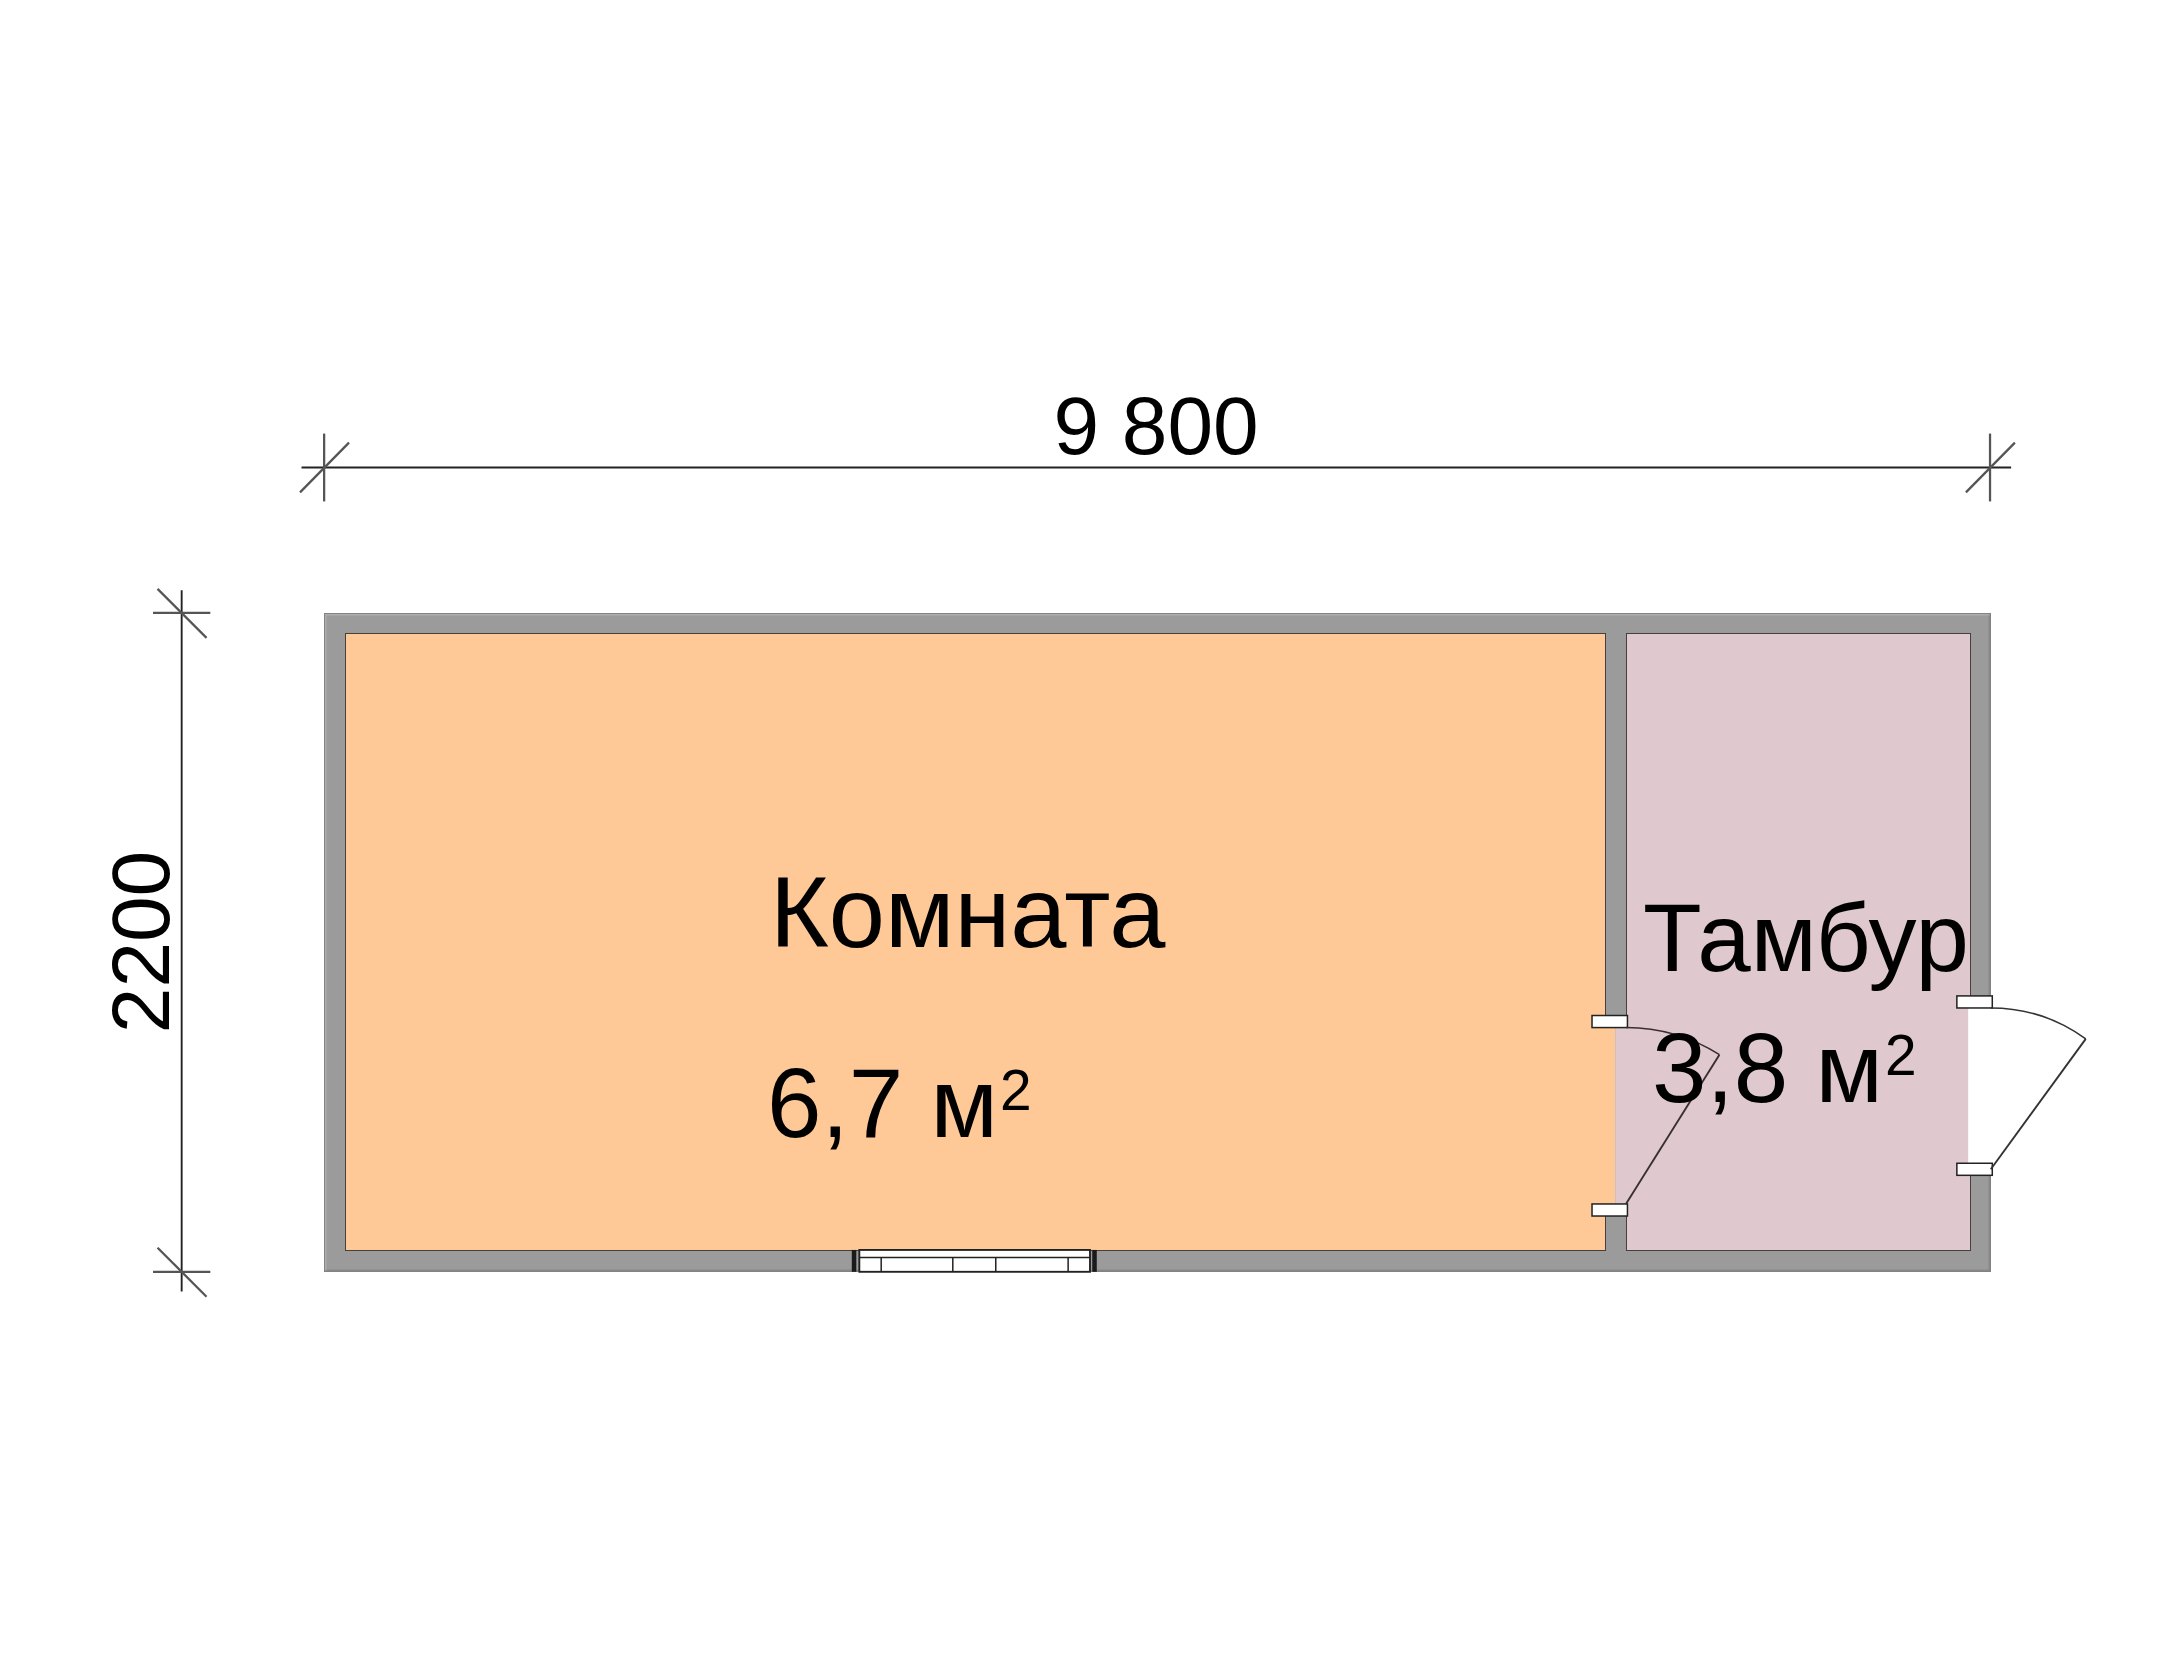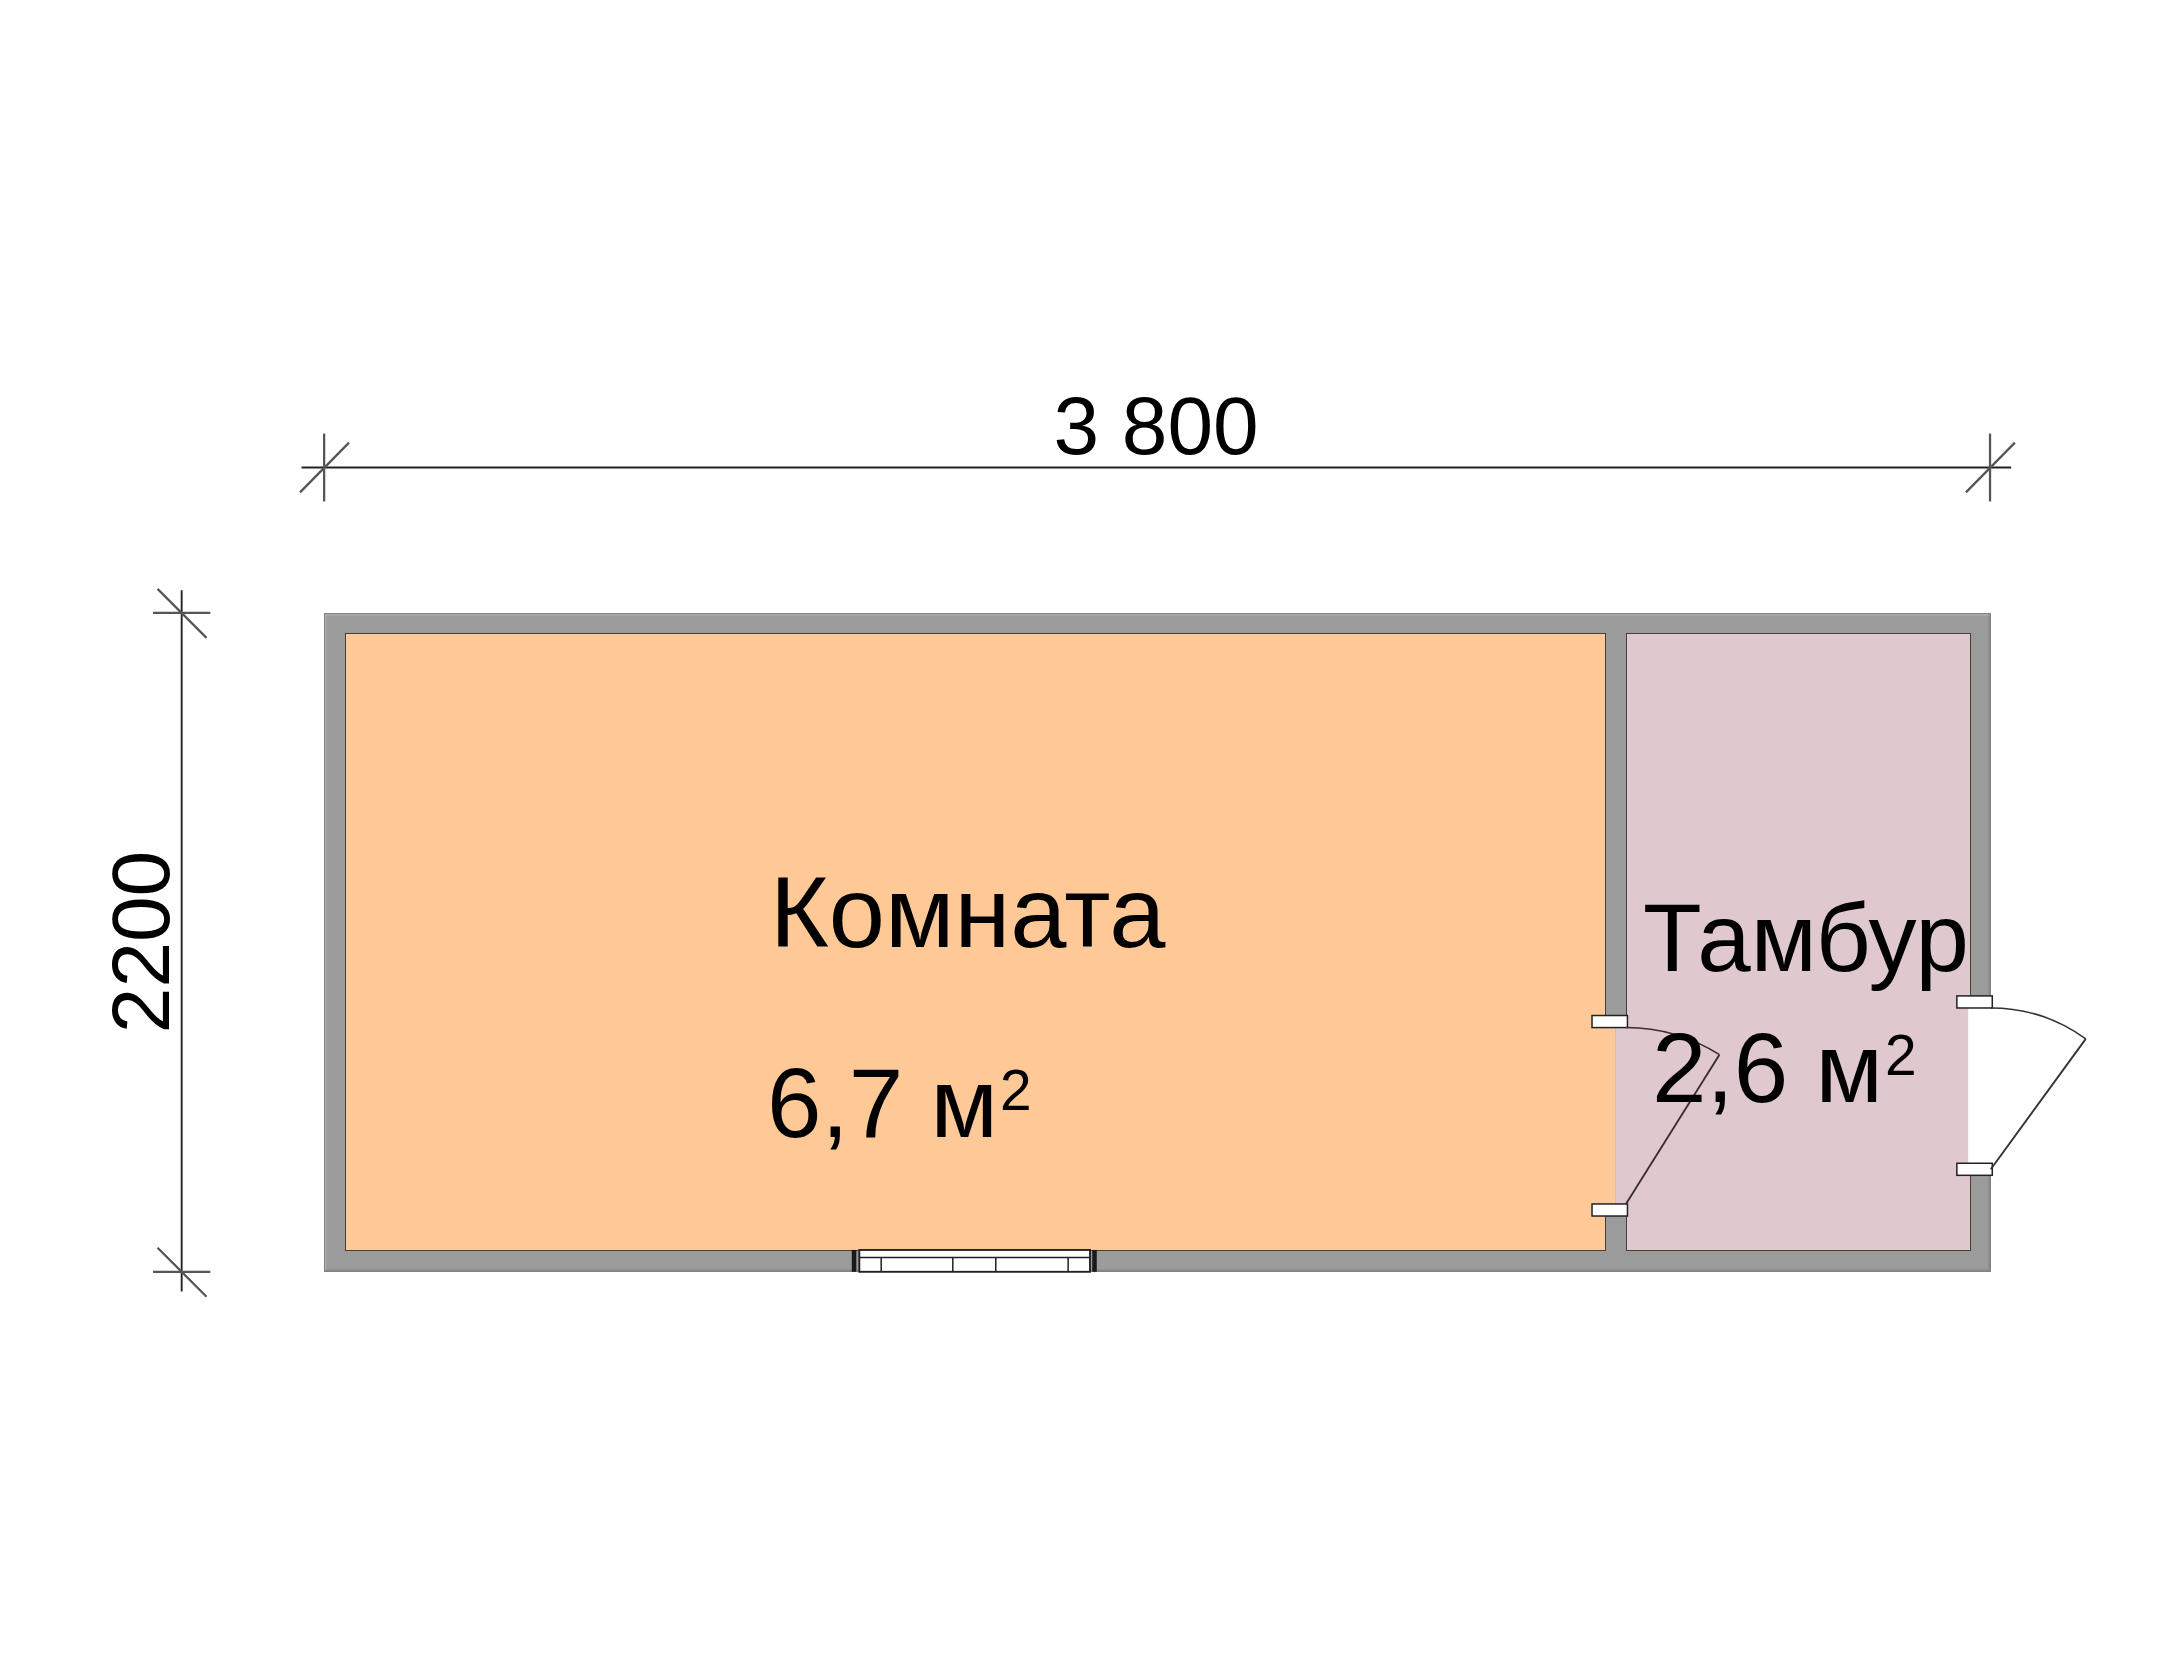--- a/index.html
+++ b/index.html
@@ -93,24 +93,24 @@
 
   <g>
     <rect x="2611" y="1337" width="33" height="206" fill="#ffffff"></rect>
     <rect x="2596" y="1321" width="47" height="16" fill="#ffffff" stroke="#222" stroke-width="2"></rect>
     <rect x="2596" y="1543" width="47" height="16" fill="#ffffff" stroke="#222" stroke-width="2"></rect>
     <path d="M 2641 1337 A 214 214 0 0 1 2767 1378" fill="none" stroke="#333" stroke-width="2"></path>
     <line x1="2641" y1="1551" x2="2767" y2="1378" stroke="#333" stroke-width="2.5"></line>
   </g>
 </svg>
 
-<div class="label" id="dim-width-label">3 800</div>
+<div class="label" id="dim-width-label">9 800</div>
 
 <div class="label" id="dim-height-label">2200</div>
 
 <div class="label room-name" id="label-room-living-name">Комната</div>
 
 <div class="label room-area" id="label-room-living-area"><span>6,7 м</span><span class="sup">2</span></div>
 
 <div class="label room-name" id="label-room-vestibule-name">Тамбур</div>
 
-<div class="label room-area" id="label-room-vestibule-area"><span>2,6 м</span><span class="sup">2</span></div>
+<div class="label room-area" id="label-room-vestibule-area"><span>3,8 м</span><span class="sup">2</span></div>
 
 
 </body></html>

